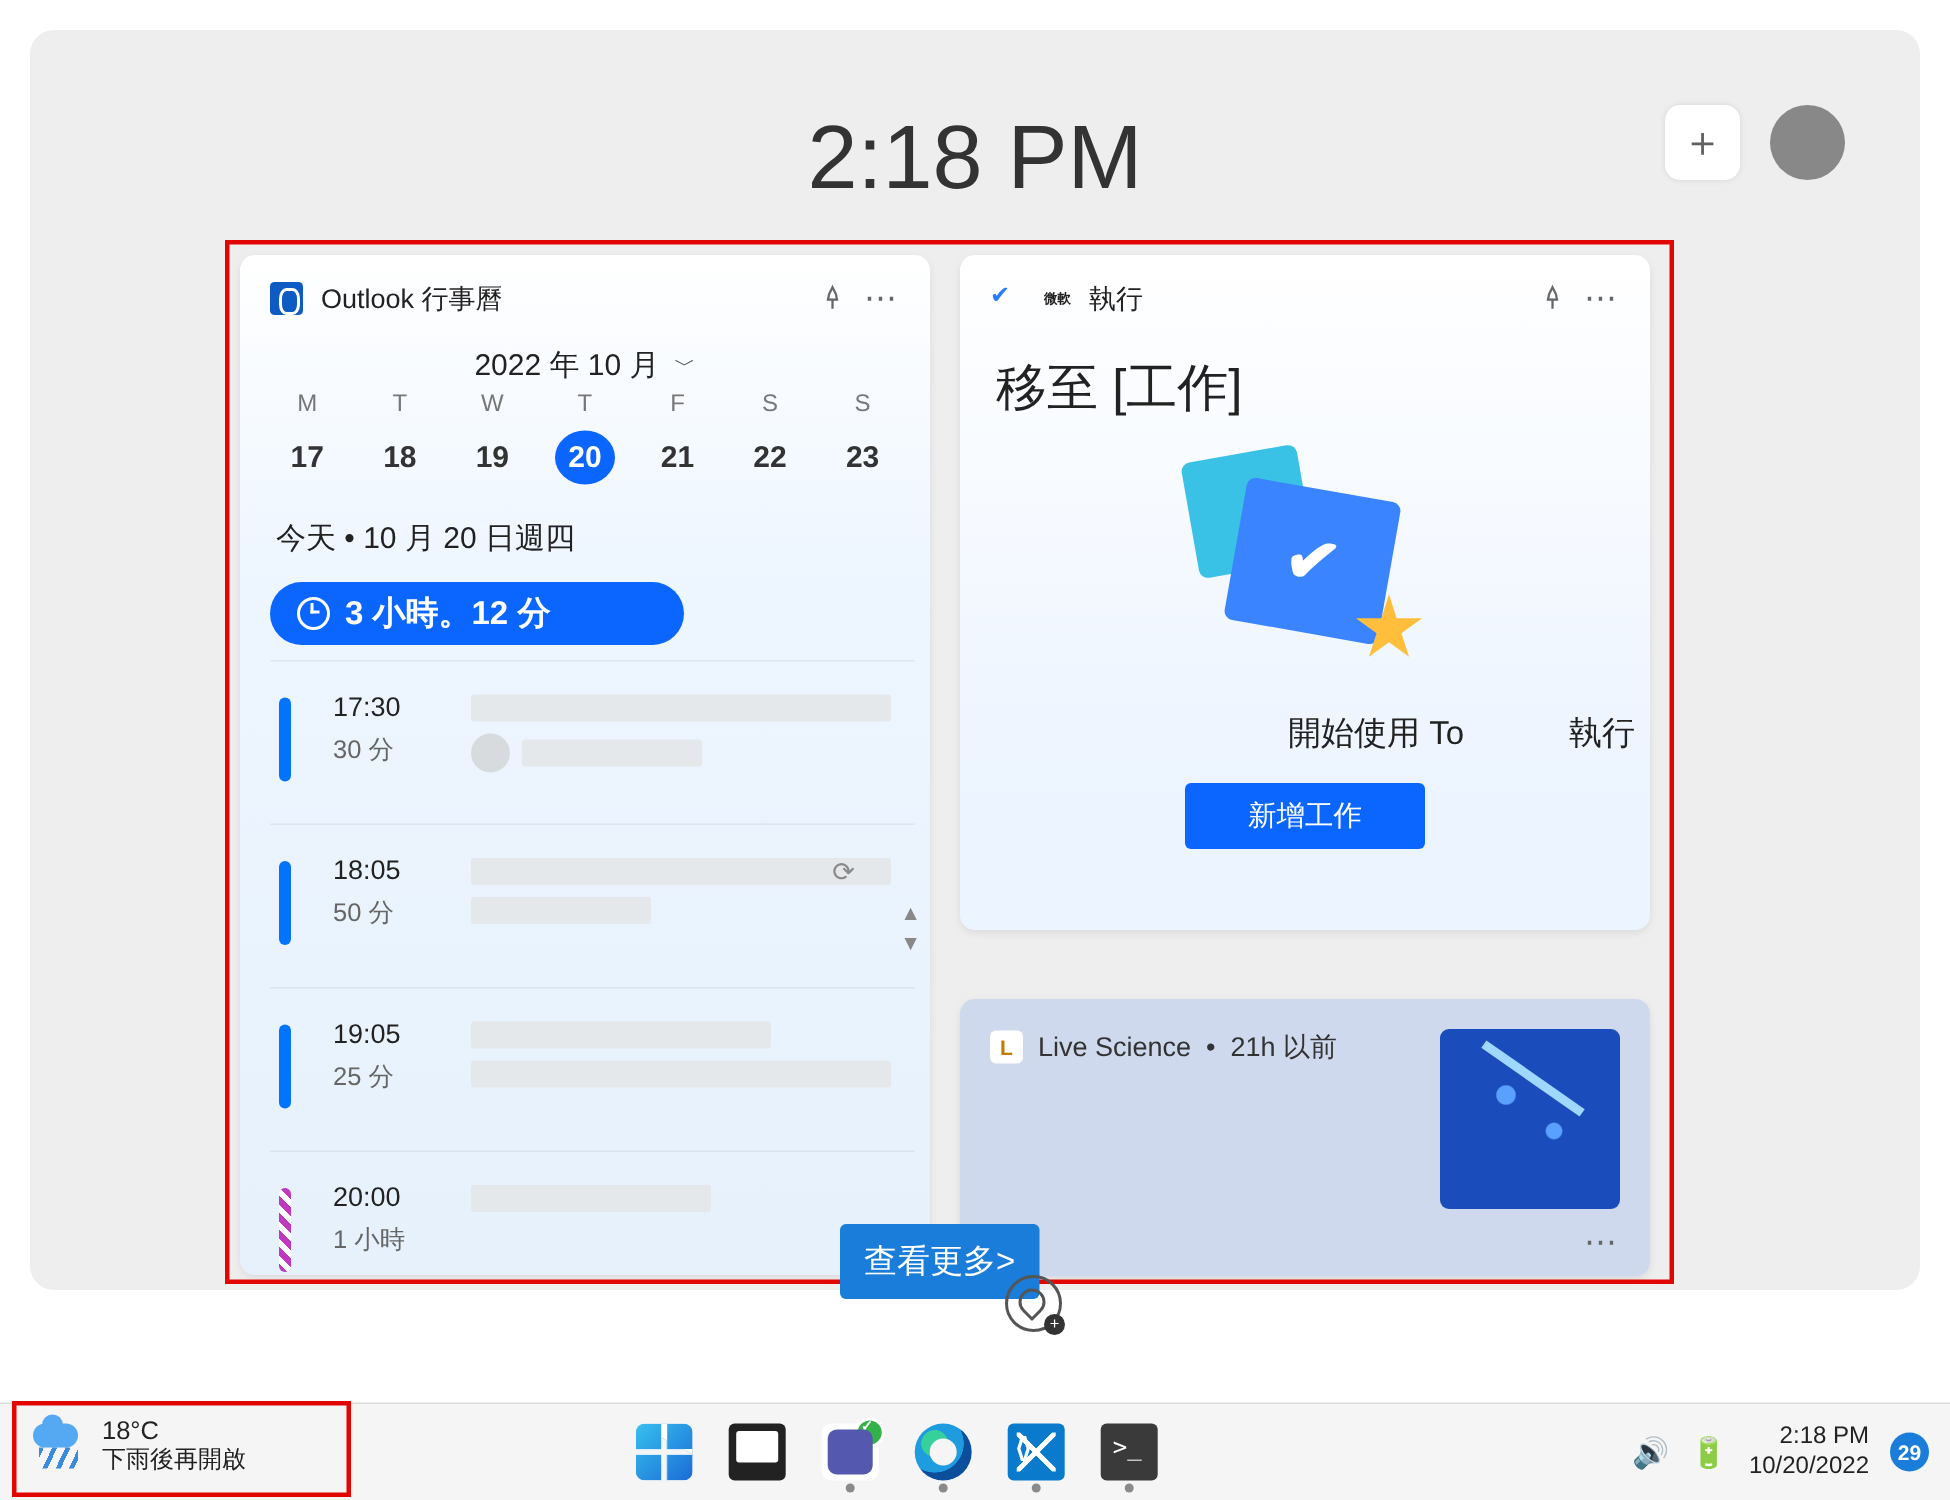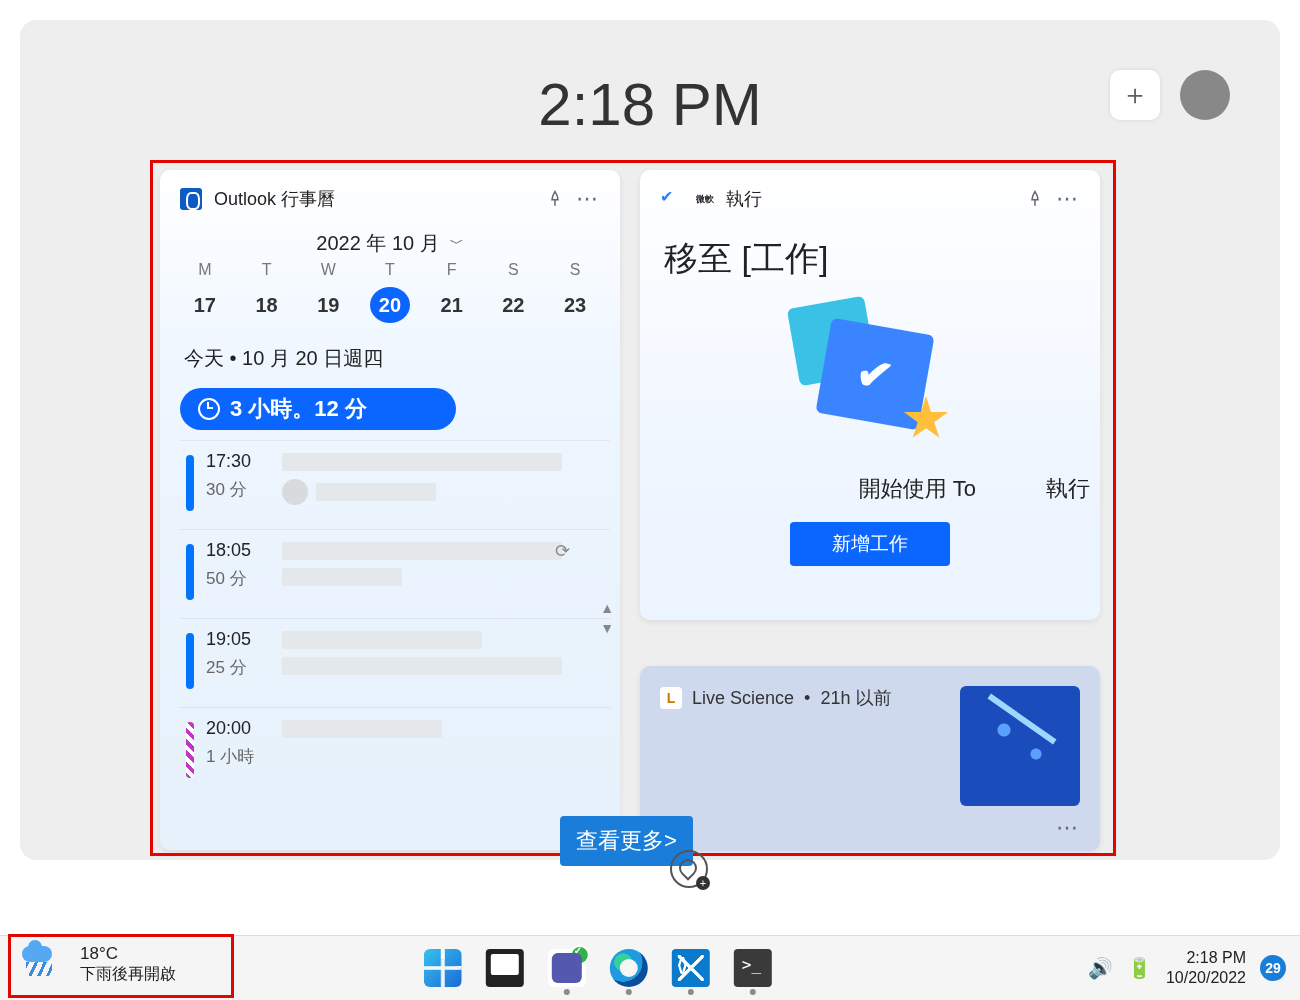--- a/index.html
+++ b/index.html
@@ -25,21 +25,21 @@
   #dow-row,#date-row{display:flex;justify-content:space-around;padding:4px 14px;}
   #dow-row span{width:40px;text-align:center;color:#777;font-size:16px;}
   #date-row span{width:40px;height:36px;text-align:center;line-height:36px;color:#333;font-size:20px;font-weight:600;}
   #date-row span.today{background:#0b66ff;color:#fff;border-radius:50%;}
   #today-line{padding:18px 24px 8px 24px;font-size:20px;color:#222;}
   #pill{margin:8px 20px 6px 20px;background:#0b66ff;color:#fff;border-radius:22px;height:42px;display:flex;align-items:center;padding:0 18px;gap:10px;font-size:22px;font-weight:600;width:240px;}
   .clock-ico{width:18px;height:18px;border:2px solid #fff;border-radius:50%;position:relative;}
   .clock-ico::before{content:"";position:absolute;left:7px;top:2px;width:2px;height:7px;background:#fff;}
   .clock-ico::after{content:"";position:absolute;left:7px;top:7px;width:6px;height:2px;background:#fff;}
   #events{margin:10px 10px 0 20px;display:flex;flex-direction:column;gap:8px;overflow:hidden;}
-  .event{display:flex;align-items:flex-start;gap:12px;padding:10px 6px;border-top:1px solid rgba(0,0,0,0.06);}
+  .event{display:flex;align-items:flex-start;gap:28px;padding:20px 6px;border-top:1px solid rgba(0,0,0,0.06);}
   .bar{width:8px;height:56px;border-radius:4px;background:#0073ff;margin-top:4px;}
   .bar.alt{background:repeating-linear-gradient(45deg,#c038c0 0 4px,#fff 4px 8px);}
   .event .times{width:64px;}
   .event .t1{font-size:18px;color:#222;}
   .event .t2{font-size:17px;color:#666;margin-top:6px;}
   .event .body{flex:1;display:flex;flex-direction:column;gap:8px;padding-top:2px;}
   .ph{height:18px;background:#e5e8ea;border-radius:2px;}
   .ph.w1{width:280px;}
   .ph.w2{width:200px;}
   .ph.w3{width:120px;}
@@ -71,21 +71,21 @@
   #news-thumb::after{content:"";position:absolute;left:20px;top:20px;right:20px;bottom:20px;background:radial-gradient(circle at 30% 30%,#5aa0ff 0 6px,transparent 7px),radial-gradient(circle at 70% 60%,#5aa0ff 0 5px,transparent 6px);border:0;}
   #news-thumb .streak{position:absolute;left:22px;top:30px;width:80px;height:6px;background:#9ed7ff;transform:rotate(35deg);}
   #news-more{position:absolute;right:20px;bottom:10px;font-size:22px;color:#666;letter-spacing:2px;}
   
   #seemore-bubble{position:absolute;left:540px;bottom:-6px;background:#1a7dd9;color:#fff;padding:10px 16px;border-radius:4px;font-size:22px;}
   #seemore-tail{position:absolute;left:650px;bottom:-28px;width:34px;height:34px;border:2px solid #555;border-radius:50%;}
   #seemore-tail::after{content:"+";position:absolute;right:-4px;bottom:-4px;width:14px;height:14px;border-radius:50%;background:#333;color:#fff;font-size:11px;text-align:center;line-height:14px;}
   #seemore-tail .phone{position:absolute;left:7px;top:7px;width:14px;height:14px;border:2px solid #555;border-radius:50% 50% 50% 0;transform:rotate(-45deg);}
   
   #taskbar{position:absolute;left:0;right:0;bottom:0;height:64px;background:#f5f5f5;border-top:1px solid #ddd;display:flex;align-items:center;}
-  #weather{position:absolute;left:16px;top:4px;display:flex;align-items:flex-start;gap:24px;padding:4px 6px;}
+  #weather{position:absolute;left:16px;top:4px;display:flex;align-items:center;gap:12px;padding:4px 6px;}
   #red-box-weather{position:absolute;left:8px;bottom:2px;width:220px;height:58px;border:3px solid #e10600;pointer-events:none;}
   .rain-icon{width:34px;height:34px;position:relative;}
   .rain-icon .cloud{position:absolute;left:0;top:2px;width:30px;height:16px;background:#55a9f3;border-radius:10px;}
   .rain-icon .cloud::before{content:"";position:absolute;left:6px;top:-6px;width:14px;height:14px;background:#55a9f3;border-radius:50%;}
   .rain-icon .drops{position:absolute;left:4px;top:18px;width:26px;height:14px;background:repeating-linear-gradient(115deg,#3a8ae0 0 3px,transparent 3px 8px);}
   #weather-text{display:flex;flex-direction:column;line-height:20px;font-size:17px;color:#222;}
   #weather-text .sub{font-size:16px;color:#222;}
   #center-icons{position:absolute;left:50%;transform:translateX(-65%);display:flex;gap:24px;align-items:center;}
   .tb-icon{width:38px;height:38px;border-radius:6px;position:relative;}
   .start{background:conic-gradient(#37a3ef 0 25%,#3ccf6a 0 50%,#ffc93c 0 75%,#f35b5b 0 100%);clip-path:polygon(0 0,46% 0,46% 46%,0 46%,0 54%,46% 54%,46% 100%,0 100%,0 0,100% 0,100% 46%,54% 46%,54% 0,100% 0,100% 100%,54% 100%,54% 54%,100% 54%);}

